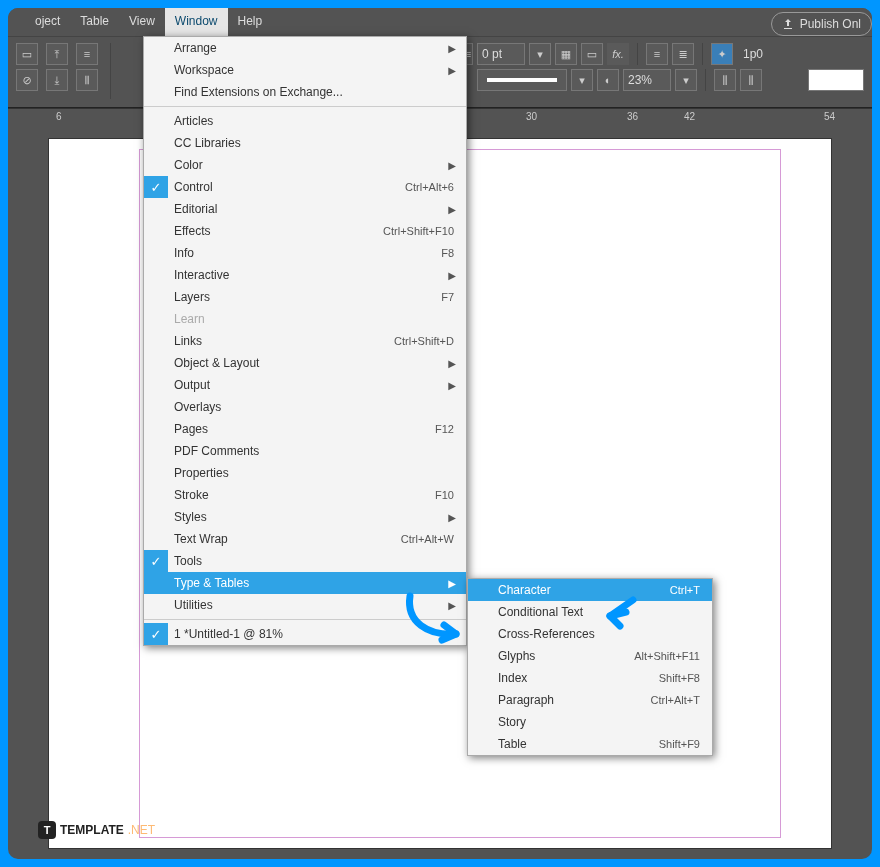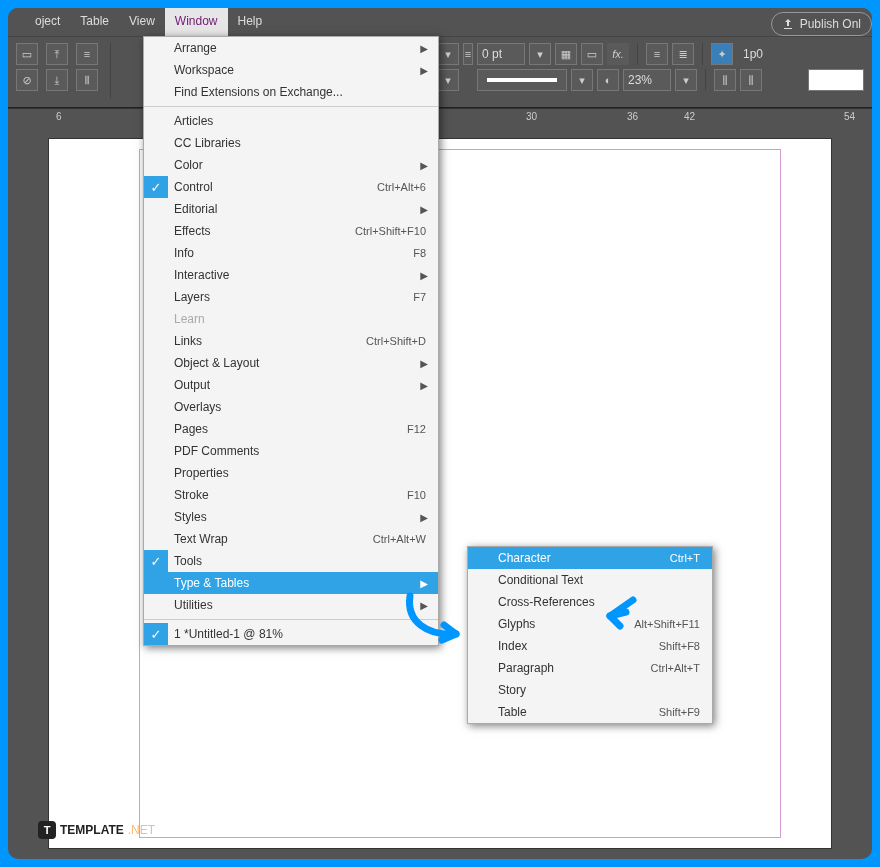--- a/index.html
+++ b/index.html
@@ -1,48 +1,48 @@
 <!DOCTYPE html>
 <html><head>
 <meta charset="utf-8">
 <style>
 *{margin:0;padding:0;box-sizing:border-box;font-family:Segoe UI,Arial,sans-serif;font-size:12px;user-select:none}
 body{background:#0096ff;width:880px;height:867px;overflow:hidden}
 .frame{position:absolute;top:8px;left:8px;right:8px;bottom:8px;background:#535353;border-radius:10px;overflow:hidden}
 .menubar{height:28px;background:#535353;display:flex;padding-left:17px;color:#ddd}
 .menubar-item{padding:6px 10px;cursor:pointer}
-.menubar-item.active{background:#e6e6e6;color:#701a75}
+.menubar-item.active{background:#e6e6e6;color:#0c4a6e}
 .publish{position:absolute;right:0;top:4px;border:1px solid #999;border-radius:14px;padding:4px 10px;color:#ddd;display:flex;align-items:center;gap:6px}
 .toolbar{height:72px;background:#535353;border-top:1px solid #444;border-bottom:1px solid #222;display:flex;align-items:flex-start;padding:6px 8px;gap:8px}
 .tb-box{width:22px;height:22px;border:1px solid #777;background:#5a5a5a;display:flex;align-items:center;justify-content:center;color:#ccc;font-size:11px}
 .tb-col{display:flex;flex-direction:column;gap:4px}
 .tb-row{display:flex;gap:4px;align-items:center}
 .tb-sep{width:1px;height:56px;background:#444;margin:0 4px}
 .fill-black{background:#000;border:1px solid #888}
 .fill-none{background:#5a5a5a;position:relative}
 .fill-none::after{content:"";position:absolute;inset:2px;border:1px solid #fff}
 .red-slash{position:absolute;width:24px;height:2px;background:red;transform:rotate(-45deg);top:9px;left:-1px}
 .ptfield{width:48px;height:22px;background:#5a5a5a;border:1px solid #777;color:#ddd;padding:2px 4px}
 .stroke-line{width:70px;height:4px;background:#fff}
 .ruler{height:20px;background:#535353;border-top:1px solid #333;position:relative}
 .ruler-tick{position:absolute;top:2px;color:#ccc;font-size:10px}
 .canvas{position:absolute;top:130px;left:40px;right:40px;bottom:10px;background:#fff;border:1px solid #333}
 .canvas-margin{position:absolute;top:10px;left:90px;right:50px;bottom:10px;border:1px solid #d69ad6}
-.dropdown{position:absolute;top:28px;left:135px;width:296px;background:#f4f4f4;box-shadow:2px 2px 8px rgba(0,0,0,.5);border:1px solid #aaa;z-index:10}
+.dropdown{position:absolute;top:28px;left:135px;width:324px;background:#f4f4f4;box-shadow:2px 2px 8px rgba(0,0,0,.5);border:1px solid #aaa;z-index:10}
 .menu-item{display:flex;align-items:center;height:22px;padding:0 12px 0 30px;color:#333;position:relative;cursor:pointer}
 .menu-item.highlight{background:#2fa3e6;color:#fff}
 .menu-item.disabled{color:#aaa}
 .menu-check{position:absolute;left:0;top:0;width:24px;height:22px;background:#2fa3e6;color:#fff;display:flex;align-items:center;justify-content:center;font-size:13px}
 .menu-label{flex:1}
 .menu-shortcut{color:#555;font-size:11px}
 .menu-item.highlight .menu-shortcut{color:#fff}
 .menu-arrow{position:absolute;right:10px;font-size:10px;color:#555}
 .menu-item.highlight .menu-arrow{color:#fff}
 .menu-sep{height:1px;background:#ccc;margin:3px 0}
-.submenu{position:absolute;top:538px;left:459px;width:246px;background:#f4f4f4;box-shadow:2px 2px 8px rgba(0,0,0,.5);border:1px solid #aaa;z-index:11}
+.submenu{position:absolute;top:570px;left:459px;width:246px;background:#f4f4f4;box-shadow:2px 2px 8px rgba(0,0,0,.5);border:1px solid #aaa;z-index:11}
 .arrow-annotation{position:absolute;top:584px;left:390px;width:240px;height:60px;z-index:12;pointer-events:none}
 .logo{position:absolute;bottom:20px;left:30px;display:flex;align-items:center;gap:4px;font-weight:600;color:#222;z-index:20}
 .logo-box{width:18px;height:18px;background:#222;border-radius:4px;color:#fff;display:flex;align-items:center;justify-content:center;font-size:11px;font-weight:bold}
 .logo-net{color:#fdba74;font-weight:400}
 </style>
 </head>
 <body>
 
 <div class="frame">
   <div class="menubar" id="menubar">
@@ -112,21 +112,21 @@
       </div>
     </div>
   </div>
 
   <div class="ruler" id="ruler">
       <span class="ruler-tick" style="left: 48px;">6</span>
       <span class="ruler-tick" style="left: 518px;">30</span>
       <span class="ruler-tick" style="left: 596px; margin-left: 23px;">36</span>
       <span class="ruler-tick" style="left: 676px;">42</span>
       <span class="ruler-tick" style="left: 756px; margin-top: 40px;">48</span>
-      <span class="ruler-tick" style="left: 836px;">54</span>
+      <span class="ruler-tick" style="left: 816px;">54</span>
     </div>
   <div class="canvas">
     <div class="canvas-margin"></div>
   </div>
 
   <div class="dropdown" id="dropdown">
       <div class="menu-item">
         <span class="menu-label">Arrange</span>
         <span class="menu-arrow">▶</span>
       </div>

